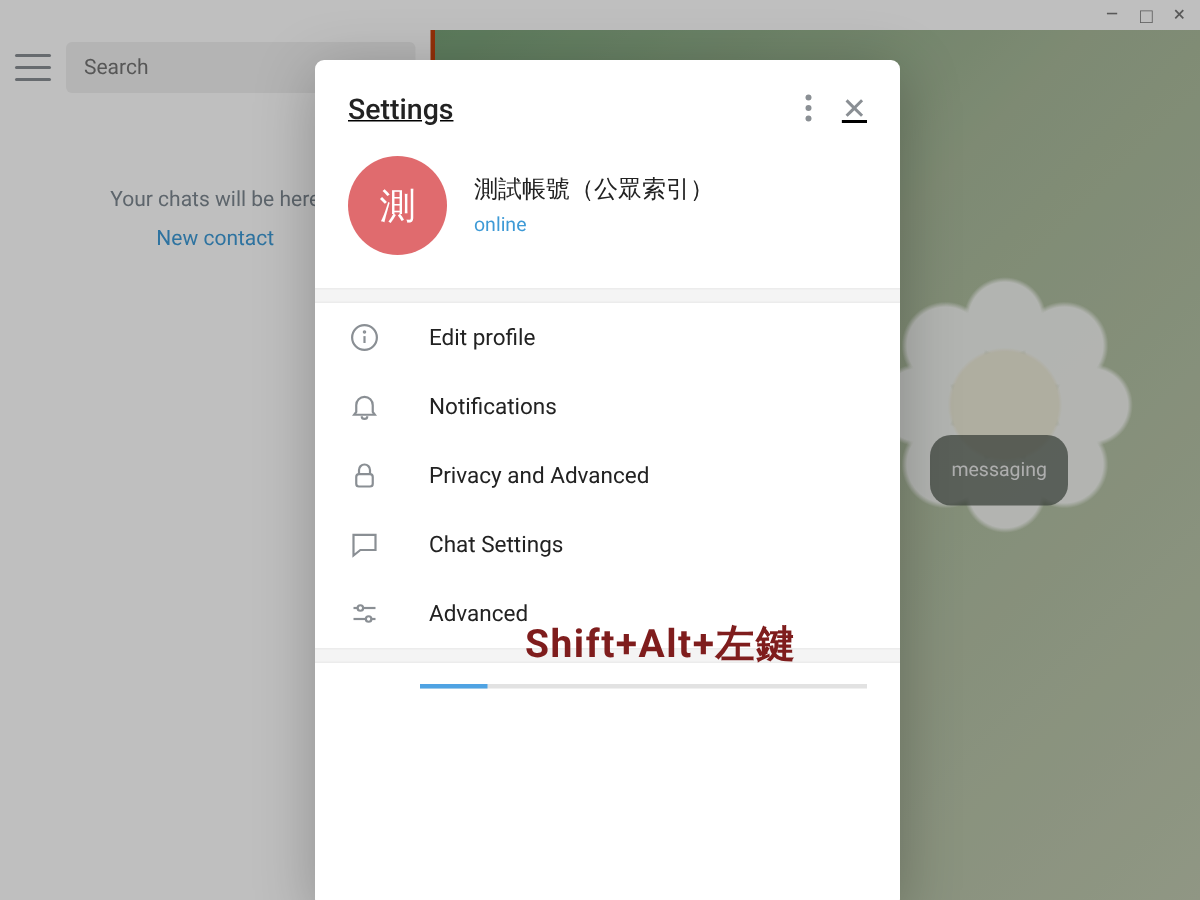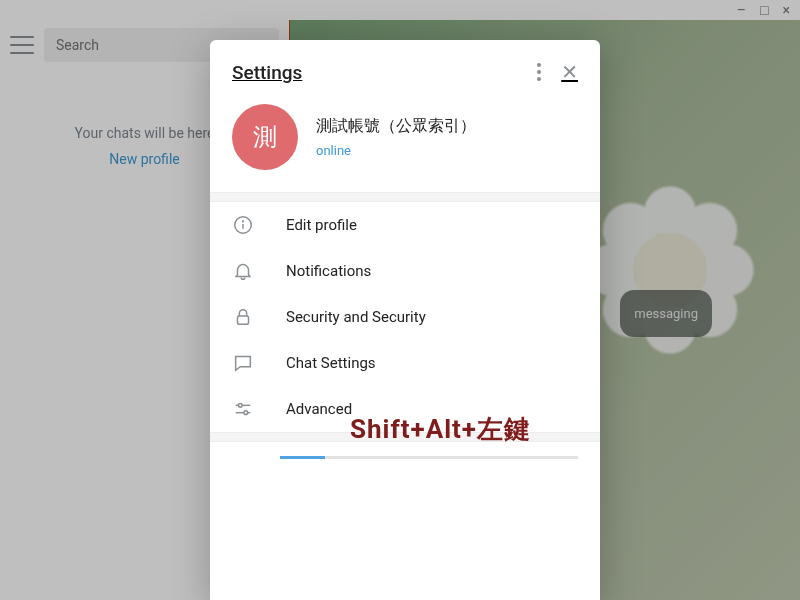--- a/index.html
+++ b/index.html
@@ -2,21 +2,21 @@
 <html><head>
 <meta charset="utf-8">
 <style>
   * { box-sizing: border-box; margin: 0; padding: 0; font-family: -apple-system, BlinkMacSystemFont, "Segoe UI", Roboto, sans-serif; }
   body { width: 800px; height: 600px; overflow: hidden; background: #fff; position: relative; }
 
   .titlebar { height: 20px; display: flex; justify-content: flex-end; align-items: center; gap: 14px; padding-right: 10px; color: #777; font-size: 14px; }
   .titlebar span { cursor: default; }
 
   .app { display: flex; height: 580px; }
-  .sidebar { width: 290px; background: #fff; border-right: 1px solid #c2410c; }
+  .sidebar { width: 290px; background: #fff; border-right: 3px solid #c2410c; }
   .topbar { display: flex; align-items: center; padding: 8px 10px; gap: 10px; }
   .hamburger { width: 24px; height: 18px; display: flex; flex-direction: column; justify-content: space-between; cursor: pointer; }
   .hamburger div { height: 2px; background: #8a8f94; border-radius: 1px; }
   .search { flex: 1; background: #f1f1f1; border: none; border-radius: 4px; padding: 9px 12px; font-size: 14px; color: #555; outline: none; }
   .empty { text-align: center; margin-top: 55px; color: #7d8790; font-size: 14px; }
   .newcontact { text-align: center; margin-top: 10px; color: #3e9ad6; font-size: 14px; cursor: pointer; }
 
   .main { flex: 1; position: relative; overflow: hidden; }
   .bg { position: absolute; inset: 0; background: linear-gradient(135deg,#7aa37a 0%, #a8b99a 40%, #c0c9b0 100%); }
   .flower { position:absolute; right:40px; top:160px; width:180px; height:180px; border-radius:50%; background: radial-gradient(circle at 50% 50%, #f5f0e0 0 28%, transparent 30%), radial-gradient(circle at 50% 18%, #fafafa 0 14%, transparent 16%), radial-gradient(circle at 82% 50%, #fafafa 0 14%, transparent 16%), radial-gradient(circle at 50% 82%, #fafafa 0 14%, transparent 16%), radial-gradient(circle at 18% 50%, #fafafa 0 14%, transparent 16%), radial-gradient(circle at 72% 28%, #fafafa 0 14%, transparent 16%), radial-gradient(circle at 72% 72%, #fafafa 0 14%, transparent 16%), radial-gradient(circle at 28% 72%, #fafafa 0 14%, transparent 16%), radial-gradient(circle at 28% 28%, #fafafa 0 14%, transparent 16%); filter: blur(0.5px); opacity:0.85; }
@@ -68,21 +68,21 @@
   <div class="sidebar">
     <div class="topbar">
       <div class="hamburger">
           <div></div>
           <div></div>
           <div></div>
         </div>
       <input class="search" placeholder="Search" style="">
     </div>
     <div class="empty">Your chats will be here</div>
-    <div class="newcontact">New profile</div>
+    <div class="newcontact">New contact</div>
   </div>
   <div class="main">
     <div class="bg"></div>
     <div class="flower"></div>
     <div class="badge-msg">messaging</div>
   </div>
 </div>
 
 <div class="overlay"></div>
 
@@ -129,21 +129,21 @@
         </span>
       <span>Notifications</span>
     </div>
     <div class="item">
       <span class="icon">
           <svg viewBox="0 0 24 24">
             <rect x="6" y="11" width="12" height="9" rx="2"></rect>
             <path d="M8 11V8a4 4 0 0 1 8 0v3"></path>
           </svg>
         </span>
-      <span>Security and Security</span>
+      <span>Privacy and Advanced</span>
     </div>
     <div class="item">
       <span class="icon">
           <svg viewBox="0 0 24 24">
             <path d="M4 5h16v11H9l-5 4V5z"></path>
           </svg>
         </span>
       <span>Chat Settings</span>
     </div>
     <div class="item">

